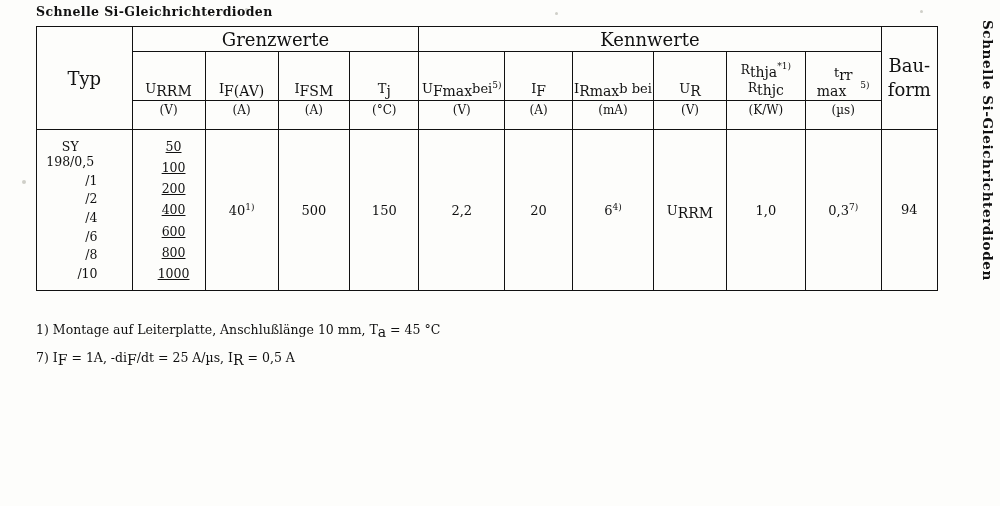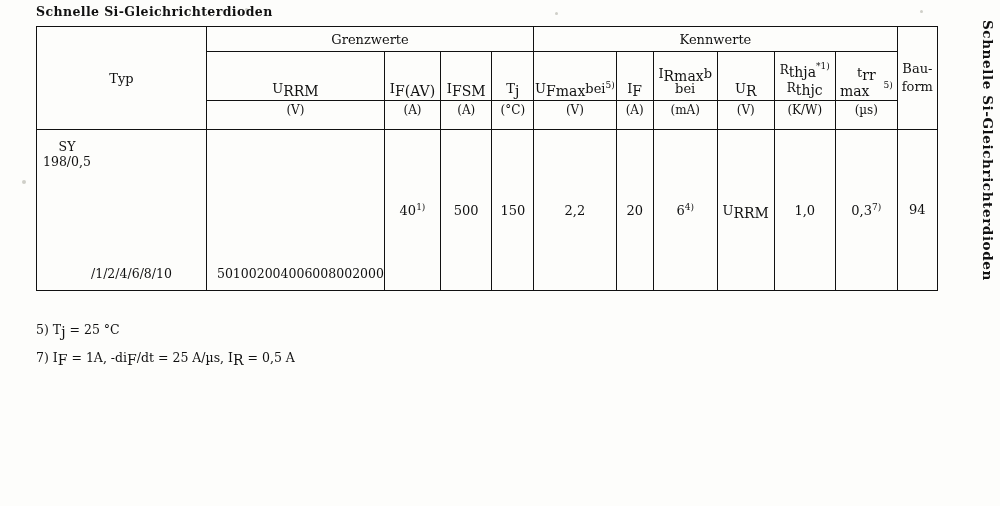--- a/index.html
+++ b/index.html
@@ -55,21 +55,21 @@
   }
   table.spec td, table.spec th {
     border: 1px solid #111;
     padding: 0;
     font-weight: normal;
     text-align: center;
     vertical-align: middle;
   }
   table.spec .grp {
     height: 24px;
-    font-size: 13px;
+    font-size: 18px;
   }
   table.spec .sym {
     height: 44px;
     font-size: 13px;
     vertical-align: bottom;
     padding-bottom: 4px;
   }
   table.spec .unit {
     height: 26px;
     font-size: 12px;
@@ -98,36 +98,37 @@
     position: relative;
     top: -5px;
   }
   .body-row td {
     height: 160px;
     vertical-align: middle;
     font-size: 13px;
   }
   .typlist, .vallist {
     display: flex;
-    flex-direction: row;
+    flex-direction: column;
     justify-content: space-between;
     height: 150px;
     padding: 4px 0;
     box-sizing: border-box;
   }
   .typlist {
     align-items: flex-end;
     padding-right: 34px;
     font-size: 12.5px;
   }
   .typlist .first { align-self: flex-start; padding-left: 6px; }
   .vallist {
-    align-items: flex-end;
+    align-items: center;
     padding-left: 10px;
     font-size: 12.5px;
+    text-decoration: underline;
   }
   .notes {
     position: absolute;
     left: 36px;
     top: 322px;
     width: 640px;
     font-size: 12.5px;
     line-height: 1.0;
   }
   .notes .note {
@@ -222,21 +223,21 @@
         </div>
       </td>
       <td>
         <div class="vallist">
           <span>50</span>
           <span>100</span>
           <span>200</span>
           <span>400</span>
           <span>600</span>
           <span>800</span>
-          <span>2000</span>
+          <span>1000</span>
         </div>
       </td>
       <td>
         <span>40</span><sup>1)</sup>
       </td>
       <td>500</td>
       <td>150</td>
       <td>2,2</td>
       <td>20</td>
       <td>
@@ -249,22 +250,22 @@
       <td>
         <span>0,3</span><sup>7)</sup>
       </td>
       <td class="bauform">94</td>
     </tr>
   </tbody>
     </table>
 
   <div class="notes">
     <div class="note">
-      <span>5)</span>
-      <span>T</span><sub>j</sub><span> = 25 °C</span>
+      <span>1)</span>
+      <span>Montage auf Leiterplatte,  Anschlußlänge 10 mm,  T</span><sub>a</sub><span> = 45 °C</span>
     </div>
     <div class="note">
       <span>7)</span>
       <span>I</span><sub>F</sub><span> = 1A,  -di</span><sub>F</sub><span>/dt = 25 A/µs,  I</span><sub>R</sub><span> = 0,5 A</span>
     </div>
   </div>
 
 </div>
 
 </body></html>

